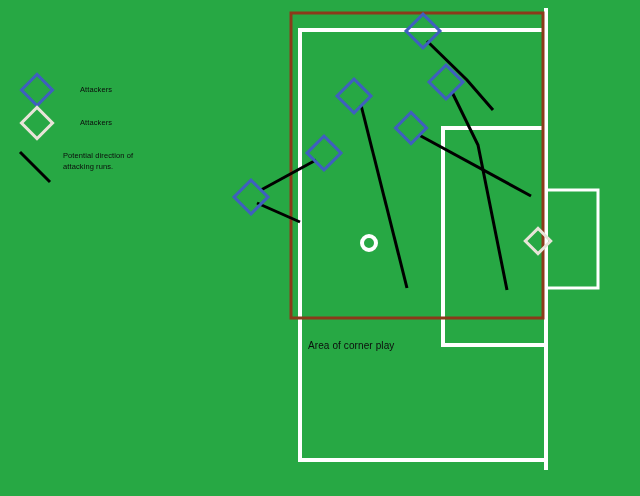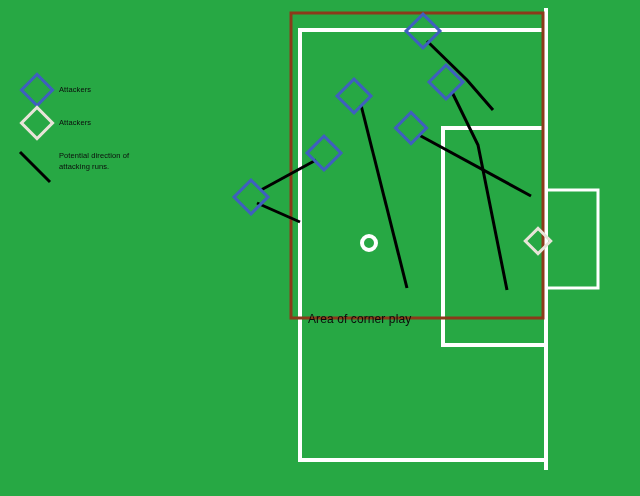--- a/index.html
+++ b/index.html
@@ -28,29 +28,30 @@
     display: block;
   }
   .legend-label {
     position: absolute;
     font-size: 7.5px;
     color: #0c0c0c;
     font-family: "Liberation Sans", sans-serif;
     letter-spacing: 0.1px;
     white-space: pre-line;
     line-height: 11px;
+    margin-left: 21px;
   }
   #legend-attackers-label { left: 59px; top: 84px; }
   #legend-goalkeeper-label { left: 59px; top: 117px; }
-  #legend-runs-label { left: 59px; top: 150px; }
+  #legend-runs-label { left: 42px; top: 150px; }
   #area-corner-play-label {
     position: absolute;
     left: 308px;
-    top: 312px;
-    font-size: 12px;
+    top: 340px;
+    font-size: 10px;
     color: #0c0c0c;
     font-family: "Liberation Sans", sans-serif;
     letter-spacing: 0.1px;
   }
 </style>
 </head>
 <body>
 
 <div id="diagram-root">
 

